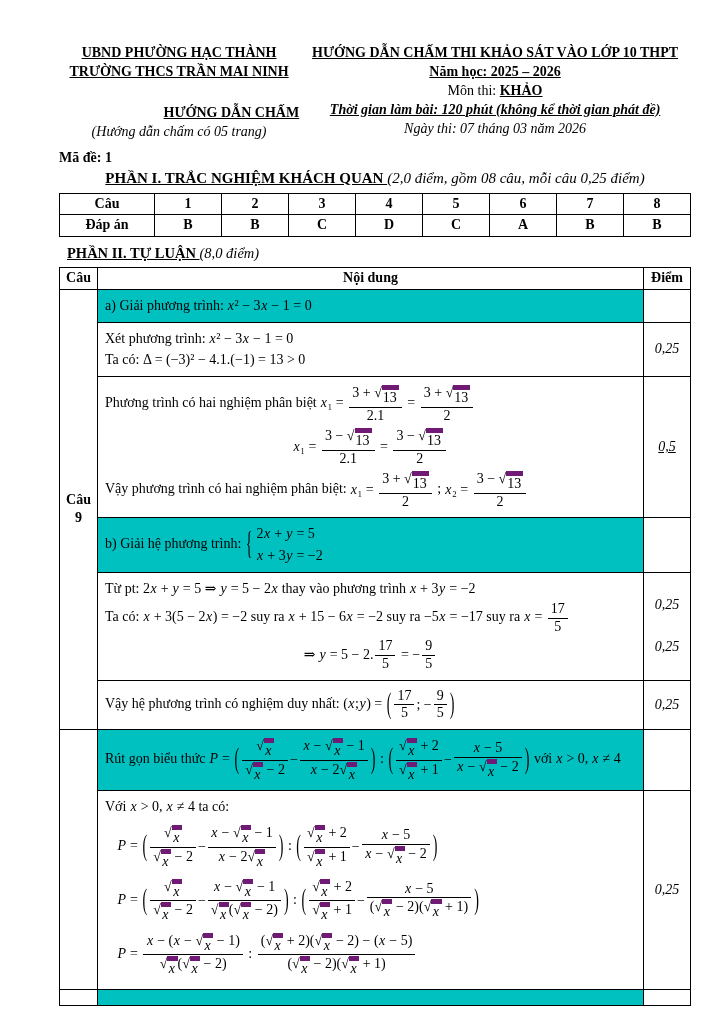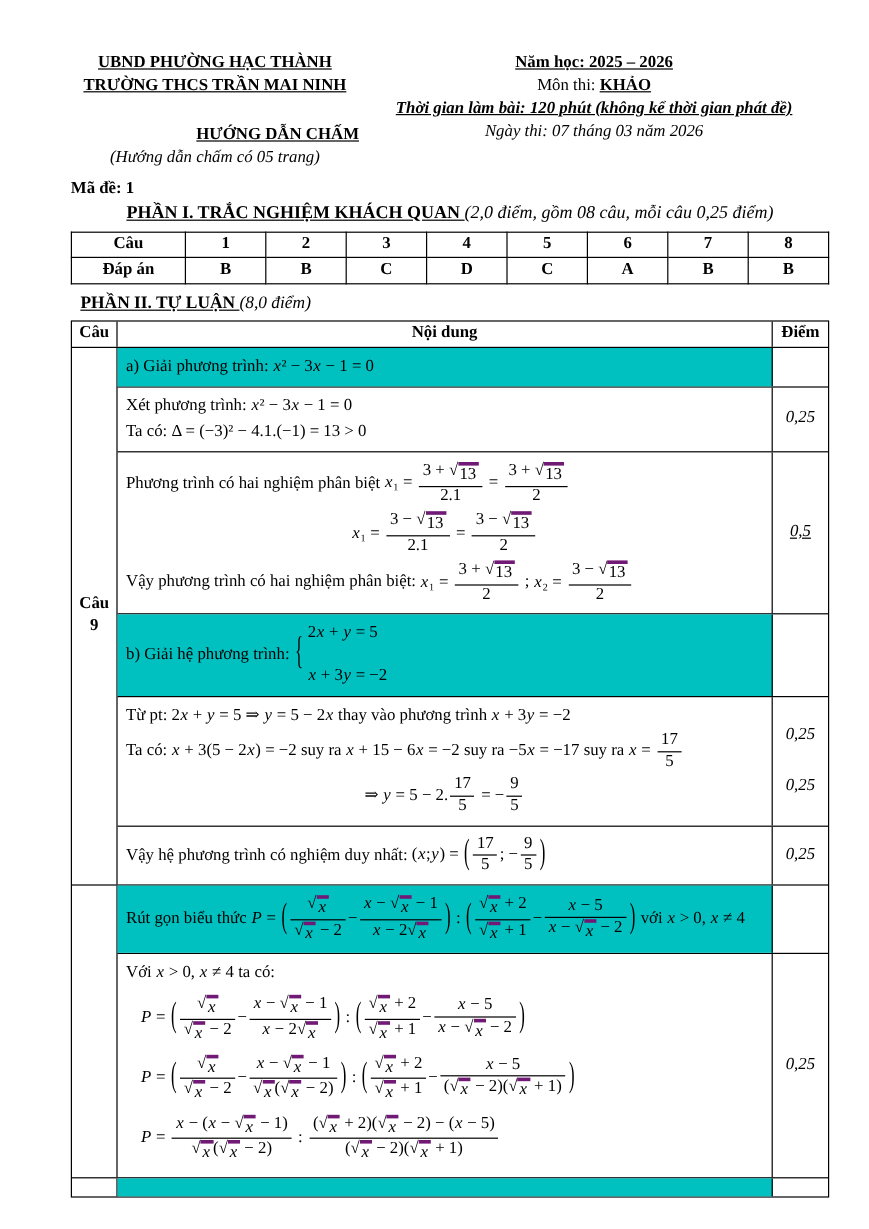--- a/index.html
+++ b/index.html
@@ -55,41 +55,42 @@
   .cline.center { text-align:center; }
   .cline.indent { padding-left:12px; margin:8px 0; }
 
   .math i { font-style:italic; padding:0 .5px; }
   .frac { display:inline-flex; flex-direction:column; vertical-align:middle;
           text-align:center; margin:1px 2px; }
   .fnum { display:block; padding:0 3px 1px; line-height:1.05; }
   .fden { display:block; border-top:1px solid #000; padding:1px 3px 0; line-height:1.05; }
   .sqrt { display:inline-flex; align-items:flex-start; }
   .rsign { line-height:1.1; }
-  .rad { border-top:3px solid #701a75; padding:0 2px 0 1px; line-height:1.1; }
+  .rad { border-top:5px solid #701a75; padding:0 2px 0 1px; line-height:1.1; }
   .pg { display:inline-flex; align-items:center; vertical-align:middle; }
   .paren { display:inline-block; transform:scaleY(2.1); padding:0 1px; }
   .pgc { display:inline-flex; align-items:center; }
   .sys { display:inline-flex; align-items:center; vertical-align:middle; }
   .brace { display:inline-block; transform:scaleY(2.3); margin:0 4px 0 1px; }
-  .syslines { display:inline-flex; flex-direction:column; gap:17px; text-align:left; }
+  .syslines { display:inline-flex; flex-direction:column; gap:3px; text-align:left; }
 </style>
 </head>
 <body>
 
 <div class="page">
 
   <div class="doc-header">
     <div class="hdr-left">
       <div class="h-line bold">UBND PHƯỜNG HẠC THÀNH</div>
       <div class="h-line bold underline">TRƯỜNG THCS TRẦN MAI NINH</div>
       <div class="h-line bold underline spaced">HƯỚNG DẪN CHẤM</div>
       <div class="h-line italic">(Hướng dẫn chấm có 05 trang)</div>
     </div>
     <div class="hdr-right">
+      <div class="h-line bold">HƯỚNG DẪN CHẤM THI KHẢO SÁT VÀO LỚP 10 THPT</div>
       <div class="h-line bold">Năm học: 2025 – 2026</div>
       <div class="h-line"><span>Môn thi: </span><span class="bold">KHẢO</span></div>
       <div class="h-line bold italic">Thời gian làm bài: 120 phút (không kể thời gian phát đề)</div>
       <div class="h-line italic">Ngày thi: 07 tháng 03 năm 2026</div>
     </div>
   </div>
 
   <div class="exam-code">Mã đề: 1</div>
 
   <div class="p1-heading">

